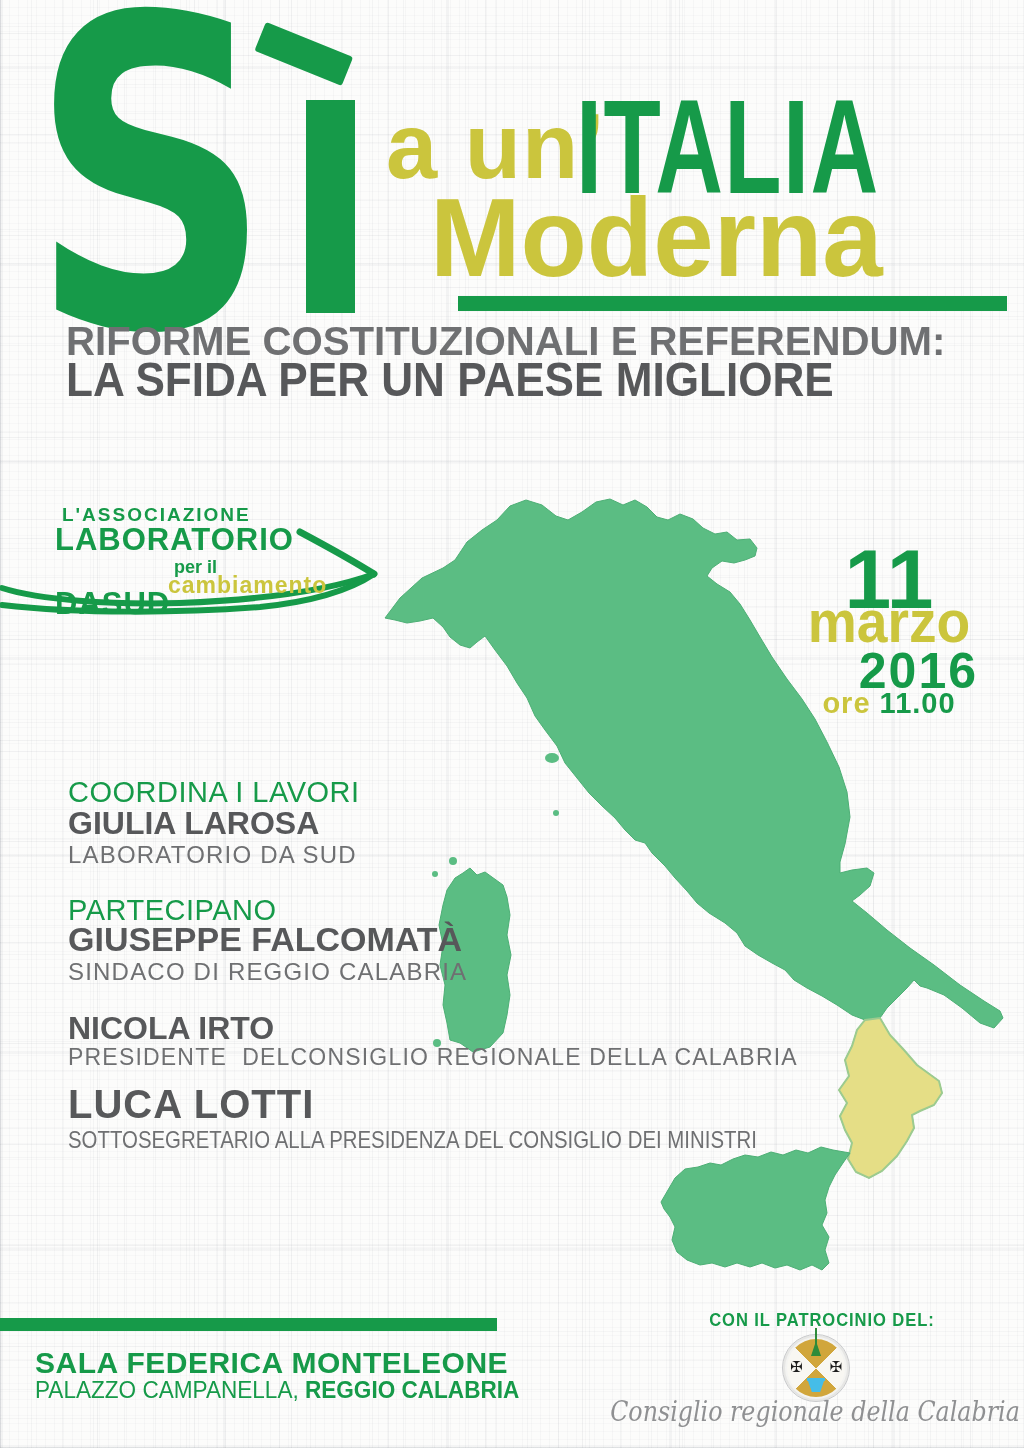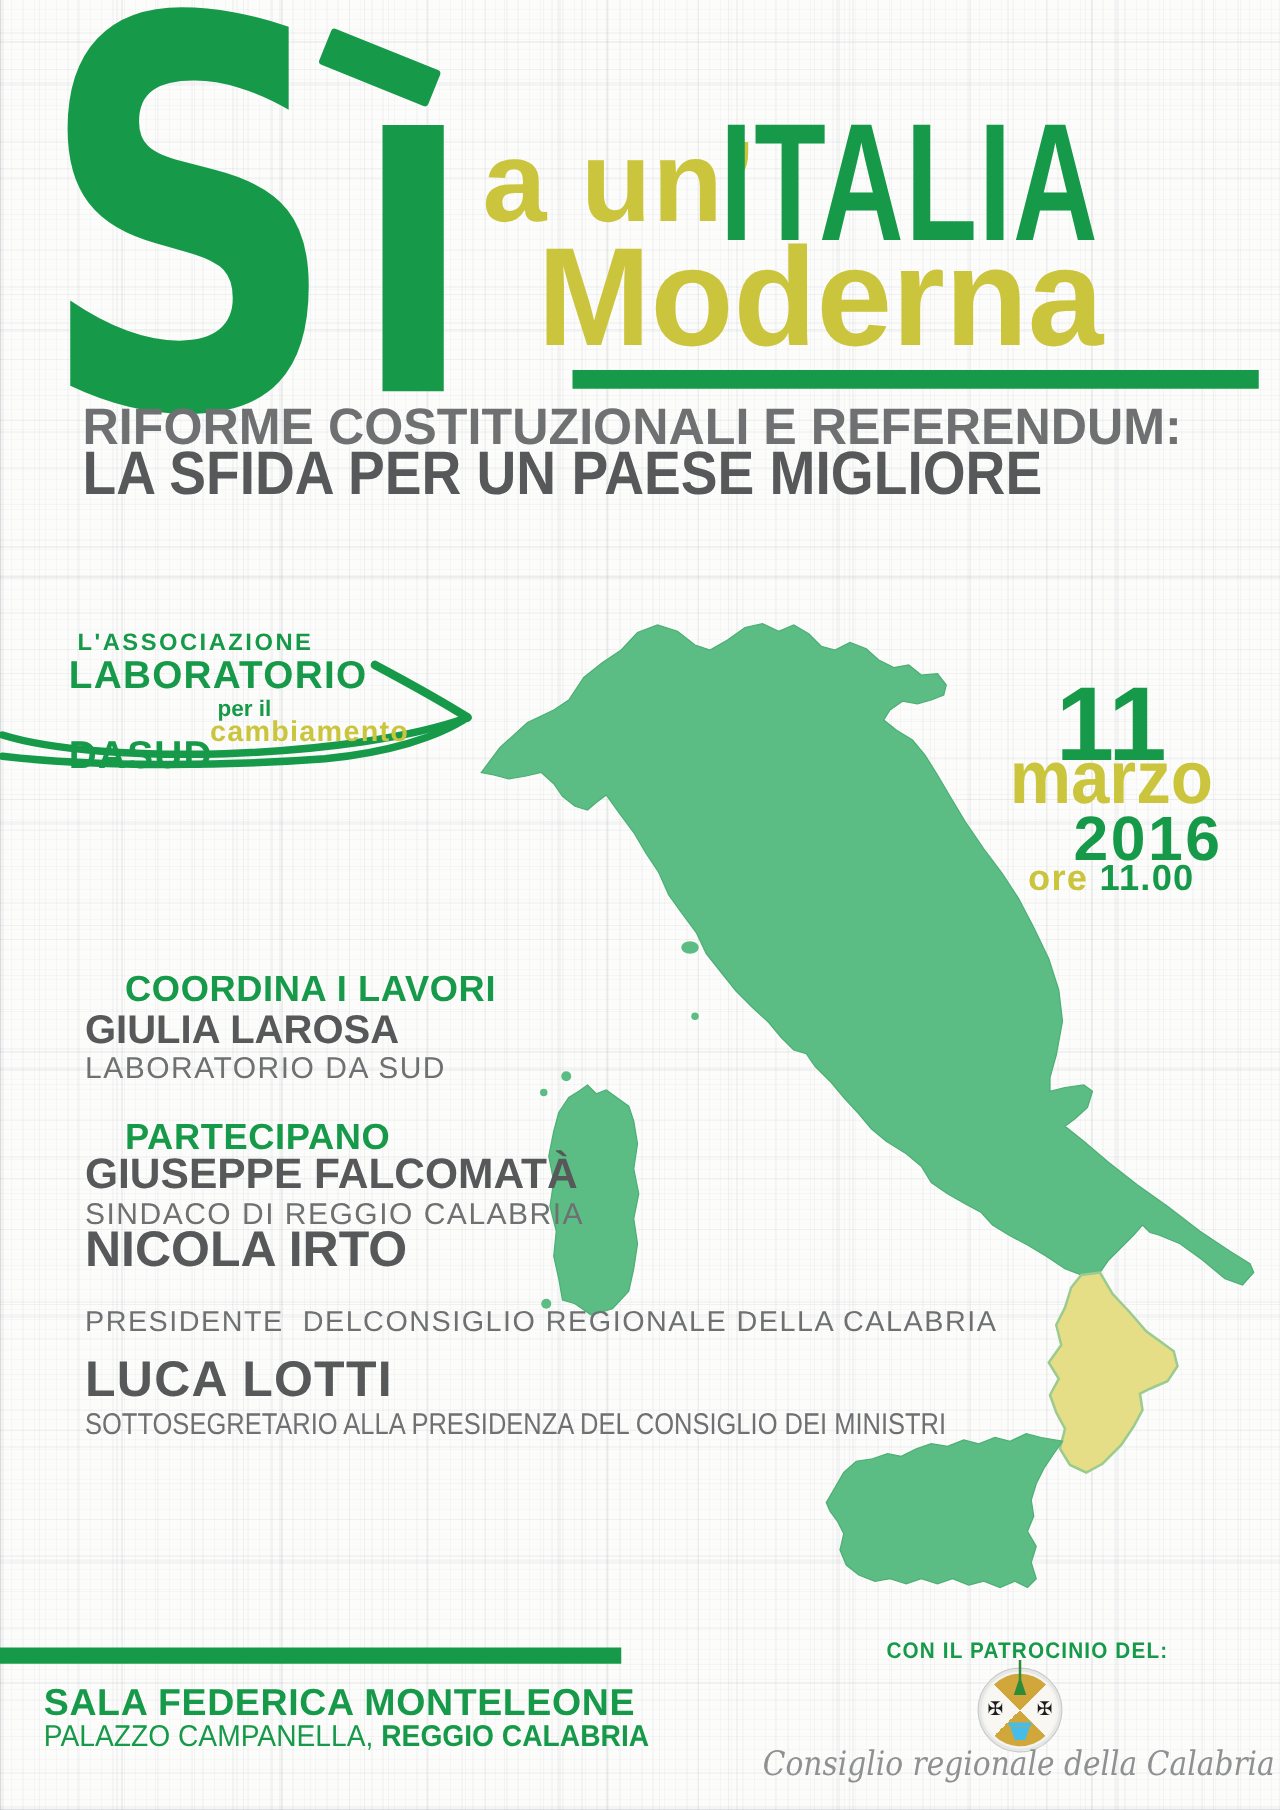--- a/index.html
+++ b/index.html
@@ -47,30 +47,30 @@
   .logo-peril{left:174px;top:558px;font-size:18px;font-weight:700;}
   .logo-camb{left:168px;top:574px;font-size:23px;font-weight:700;letter-spacing:1px;}
   .swoosh{left:0;top:520px;}
   .d-day{left:800px;top:537px;width:178px;text-align:center;font-size:84px;font-weight:700;}
   .d-month{left:800px;top:592px;width:178px;text-align:center;font-size:60px;font-weight:700;
            transform:scaleX(.92);transform-origin:center top;}
   .d-year{left:800px;top:646px;width:178px;text-align:right;font-size:50px;font-weight:700;letter-spacing:2px;}
   .d-time{left:800px;top:689px;width:178px;text-align:center;font-size:29px;font-weight:700;letter-spacing:1px;}
 
   
-  .s-label{font-weight:700;font-size:29px;letter-spacing:.5px;margin-left:32px;}
+  .s-label{font-weight:400;font-size:29px;letter-spacing:.5px;}
   .s-name{font-weight:700;}
   .s-role{font-weight:400;letter-spacing:1.2px;}
   .lbl1{left:68px;top:778px;}
   .nm1{left:68px;top:807px;font-size:32px;}
   .rl1{left:68px;top:843px;font-size:24px;}
   .lbl2{left:68px;top:896px;}
   .nm2{left:68px;top:922px;font-size:34px;}
   .rl2{left:68px;top:960px;font-size:24px;}
-  .nm3{left:68px;top:980px;font-size:40px;}
+  .nm3{left:68px;top:1012px;font-size:32px;}
   .rl3{left:68px;top:1046px;font-size:23px;white-space:pre;}
   .nm4{left:68px;top:1084px;font-size:40px;letter-spacing:1px;}
   .rl4{left:68px;top:1128px;font-size:24px;letter-spacing:0;
        transform:scaleX(.85);transform-origin:left top;}
 
   
   .v-bar{left:0;top:1318px;width:497px;height:13px;background:var(--green,#169a49);}
   .v-name{left:35px;top:1348px;font-size:30px;font-weight:700;letter-spacing:.5px;}
   .v-addr{left:35px;top:1378px;font-size:24px;transform:scaleX(.94);transform-origin:left top;}
   .p-label{left:700px;top:1311px;width:230px;text-align:center;font-size:18px;font-weight:700;

